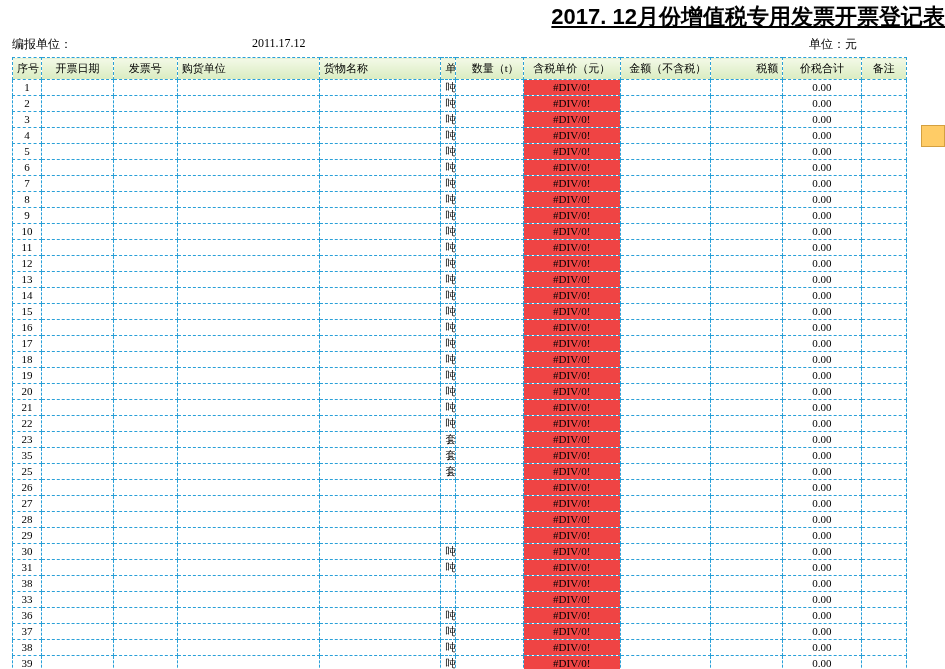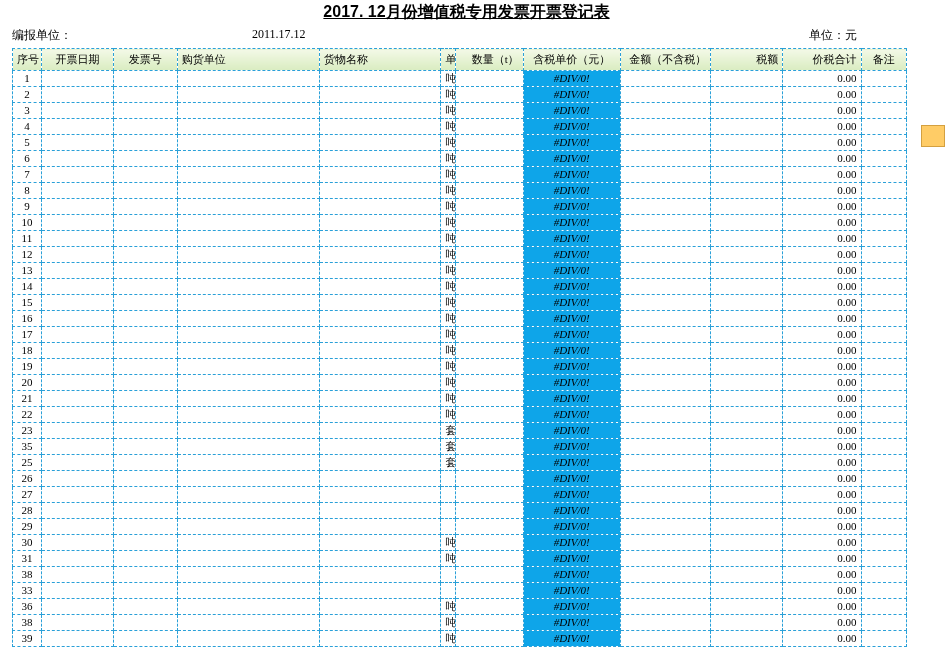--- a/index.html
+++ b/index.html
@@ -6,25 +6,25 @@
     body {
       font-family: "SimSun", "宋体", serif;
       font-size: 12px;
       background: #fff;
       width: 945px;
       height: 669px;
       overflow: hidden;
       position: relative;
     }
     .title {
-      text-align: center;
-      font-size: 16px;
+      text-align: right;
+      font-size: 22px;
       font-weight: bold;
       text-decoration: underline;
-      padding: 2px 12px 4px 0;
+      padding: 2px 0 4px 0;
       font-family: "SimHei", "黑体", sans-serif;
     }
     .meta-row {
       display: flex;
       padding: 0 16px 4px 12px;
       font-size: 12px;
     }
     .meta-left { flex: 0 0 240px; }
     .meta-mid { flex: 1; }
     .meta-right { flex: 0 0 120px; text-align: left; }
@@ -52,23 +52,23 @@
     .c-seq   { width: 28px;  text-align: center; }
     .c-date  { width: 70px;  text-align: center; }
     .c-inv   { width: 62px;  text-align: center; }
     .c-buyer { width: 138px; text-align: left; }
     .c-goods { width: 118px; text-align: left; }
     .c-unit  { width: 14px;  text-align: center; }
     .c-qty   { width: 66px;  text-align: right; }
     .c-price { width: 94px;  text-align: center; }
     .c-amt   { width: 88px;  text-align: right; }
     .c-tax   { width: 70px;  text-align: right; }
-    .c-total { width: 76px;  text-align: right; }
+    .c-total { width: 76px;  text-align: center; }
     .c-note  { width: 44px;  text-align: center; }
-    .err { background: #0ea5e9; font-style: italic; }
+    .err { background: #ef4444; }
     .side-bar {
       position: absolute;
       right: 0;
       top: 125px;
       width: 24px;
       height: 22px;
       background: #ffcc66;
       border: 1px solid #d4a040;
     }
   </style>
@@ -571,20 +571,34 @@
         <td class="c-goods"></td>
         <td class="c-unit">吨</td>
         <td class="c-qty"></td>
         <td class="c-price err">#DIV/0!</td>
         <td class="c-amt"></td>
         <td class="c-tax"></td>
         <td class="c-total">0.00</td>
         <td class="c-note"></td>
       </tr>
       <tr>
+        <td class="c-seq">37</td>
+        <td class="c-date"></td>
+        <td class="c-inv"></td>
+        <td class="c-buyer"></td>
+        <td class="c-goods"></td>
+        <td class="c-unit">吨</td>
+        <td class="c-qty"></td>
+        <td class="c-price err">#DIV/0!</td>
+        <td class="c-amt"></td>
+        <td class="c-tax"></td>
+        <td class="c-total">0.00</td>
+        <td class="c-note"></td>
+      </tr>
+      <tr>
         <td class="c-seq">38</td>
         <td class="c-date"></td>
         <td class="c-inv"></td>
         <td class="c-buyer"></td>
         <td class="c-goods"></td>
         <td class="c-unit">吨</td>
         <td class="c-qty"></td>
         <td class="c-price err">#DIV/0!</td>
         <td class="c-amt"></td>
         <td class="c-tax"></td>

